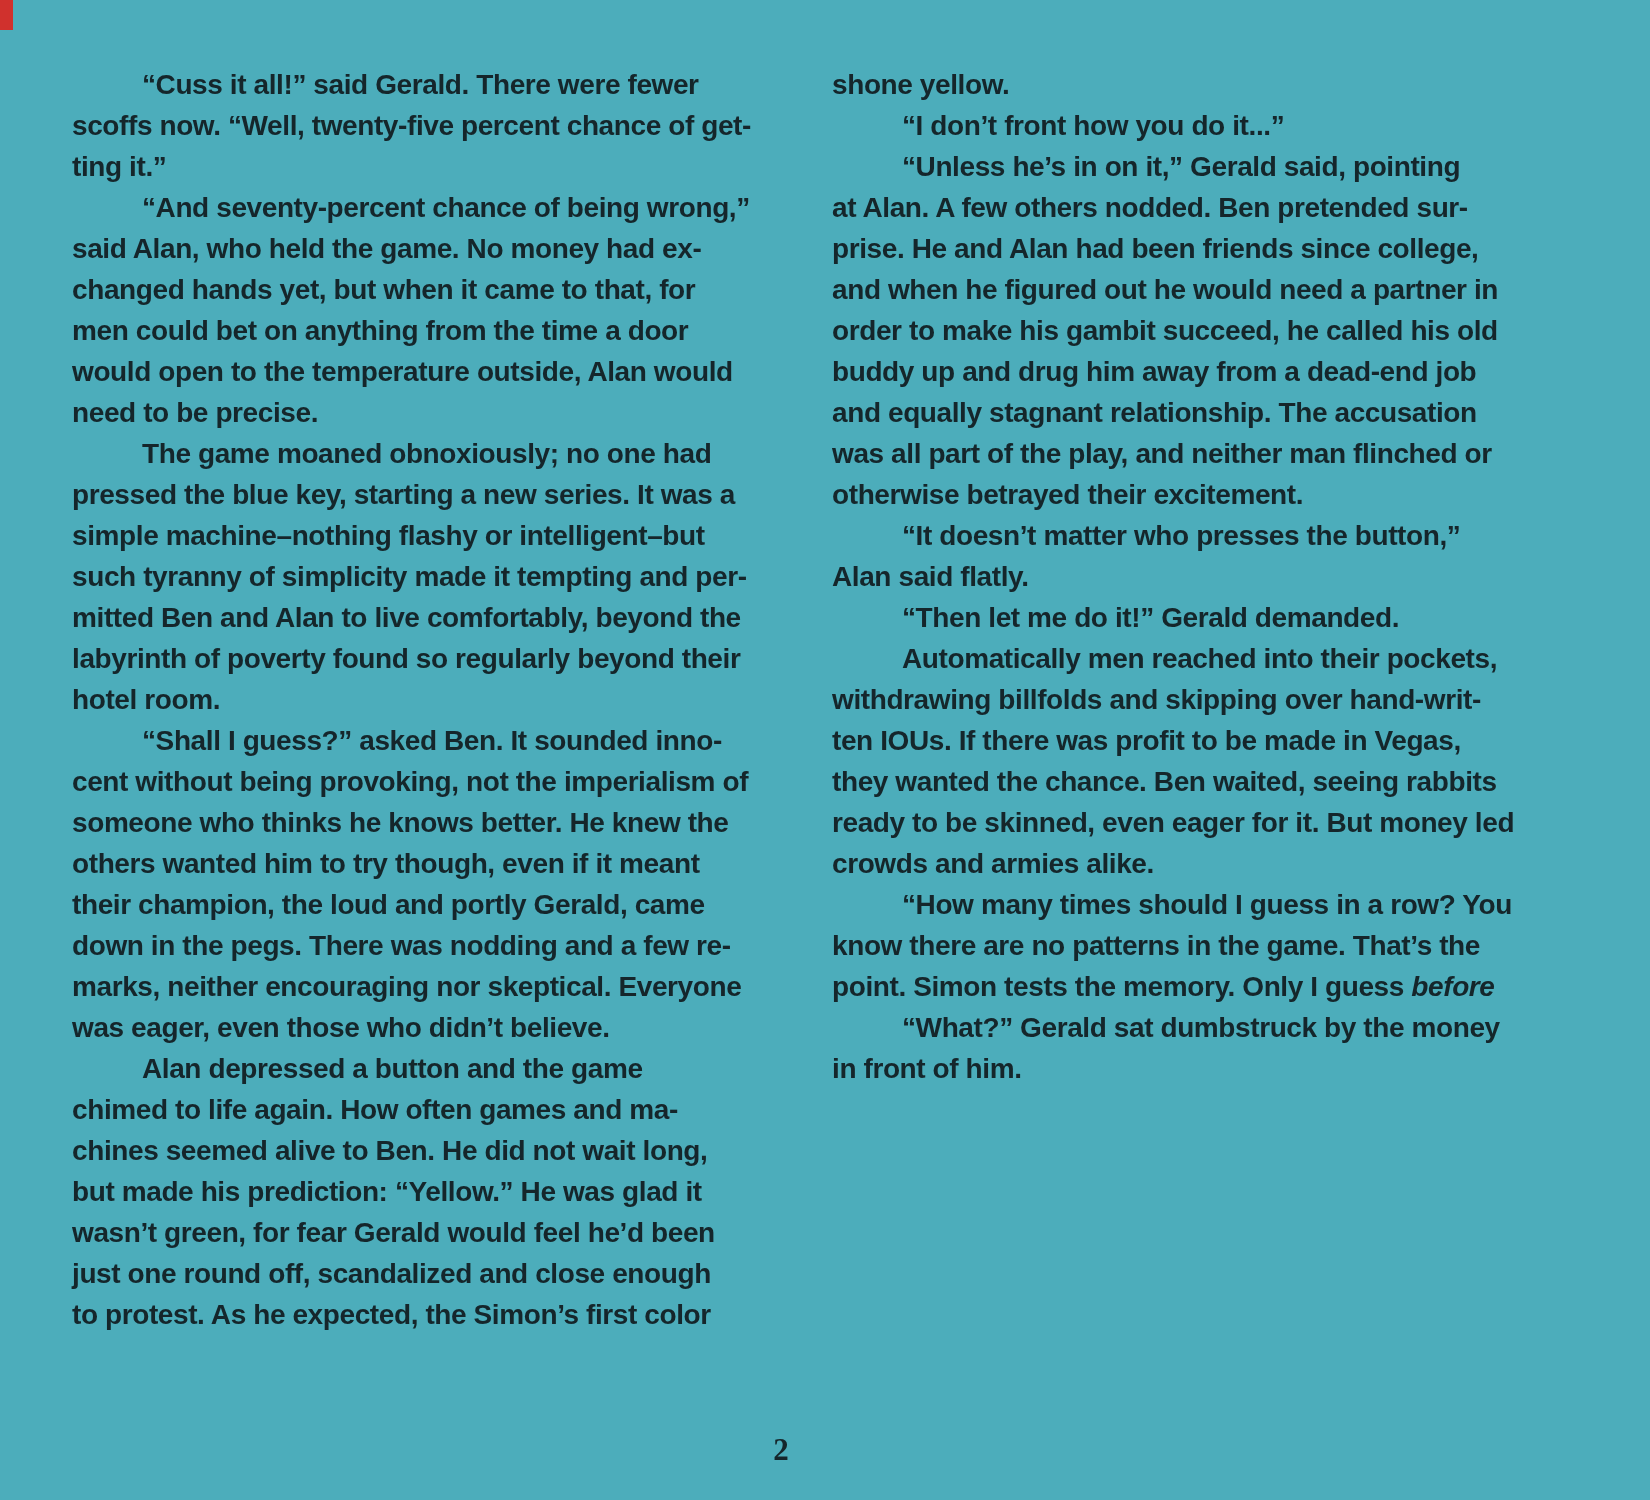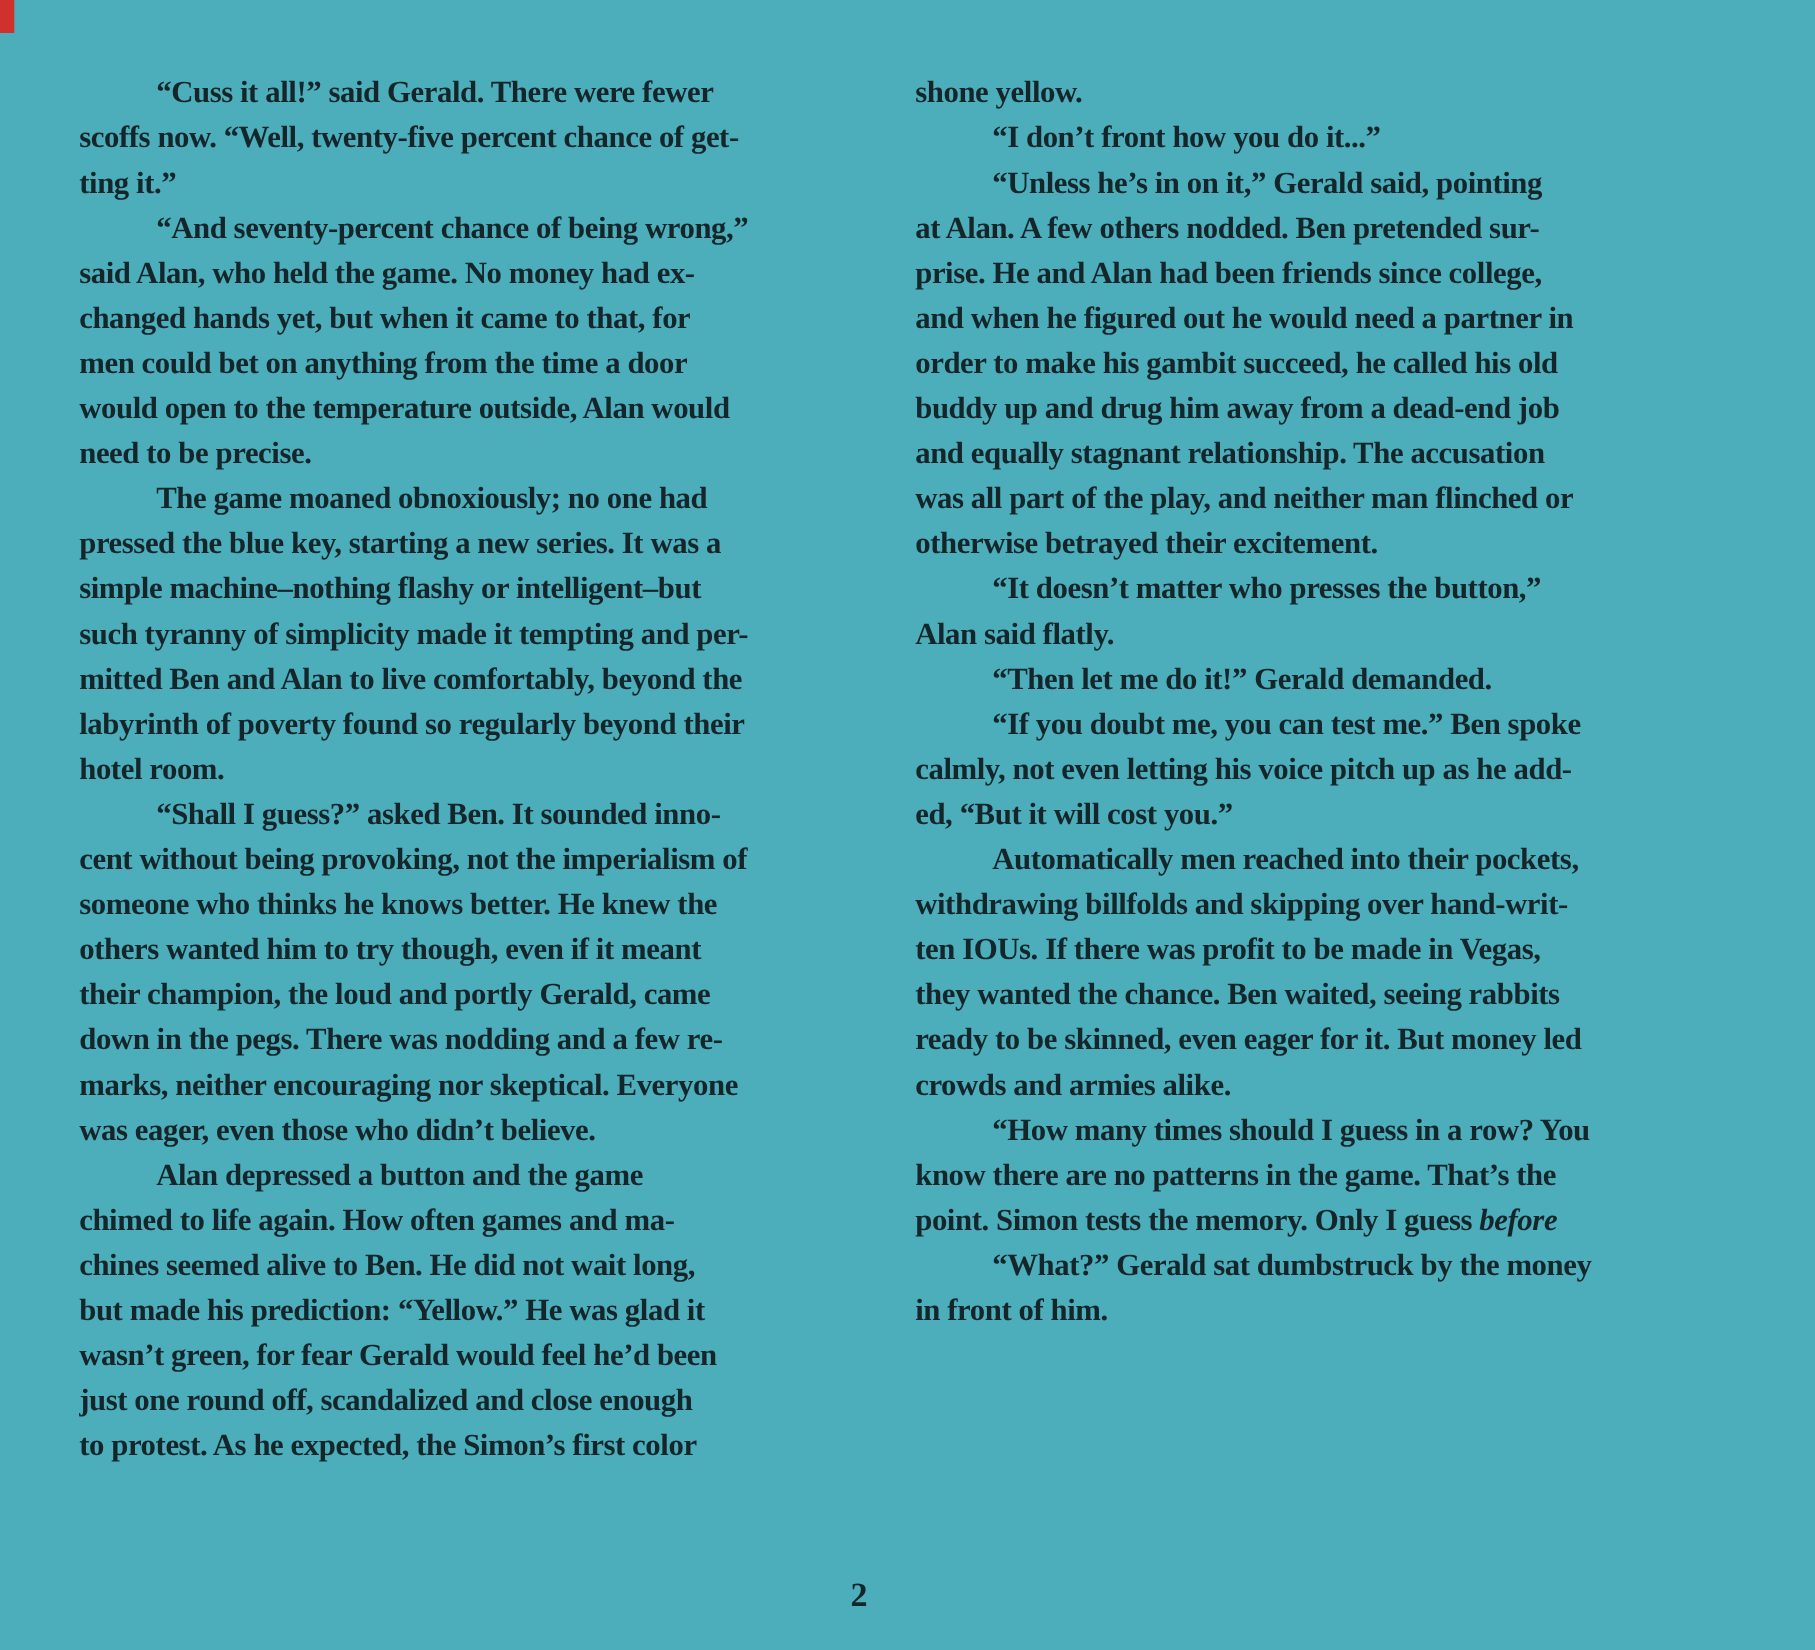--- a/index.html
+++ b/index.html
@@ -32,21 +32,20 @@
   .col-right { left: 832px; width: 750px; }
   p.para {
     margin: 0;
     padding: 0;
     font-size: 28px;
     line-height: 41px;
     font-weight: bold;
     letter-spacing: -0.4px;
     white-space: pre;          
     text-indent: 70px;         
-    font-family: Liberation Serif, serif;
   }
   p.para.noindent { text-indent: 0; }
   p.para i { font-style: italic; }
   .page-num {
     position: absolute;
     left: 72px;
     width: 1418px;
     top: 1432px;
     text-align: center;
     font-family: "Liberation Serif", serif;
@@ -100,23 +99,20 @@
 prise. He and Alan had been friends since college,
 and when he figured out he would need a partner in
 order to make his gambit succeed, he called his old
 buddy up and drug him away from a dead-end job
 and equally stagnant relationship. The accusation
 was all part of the play, and neither man flinched or
 otherwise betrayed their excitement.</p>
       <p class="para">“It doesn’t matter who presses the button,”
 Alan said flatly.</p>
       <p class="para">“Then let me do it!” Gerald demanded.</p>
-      <p class="para">“If you doubt me, you can test me.” Ben spoke
-calmly, not even letting his voice pitch up as he add-
-ed, “But it will cost you.”</p>
       <p class="para">Automatically men reached into their pockets,
 withdrawing billfolds and skipping over hand-writ-
 ten IOUs. If there was profit to be made in Vegas,
 they wanted the chance. Ben waited, seeing rabbits
 ready to be skinned, even eager for it. But money led
 crowds and armies alike.</p>
       <p class="para">“How many times should I guess in a row? You
 know there are no patterns in the game. That’s the
 point. Simon tests the memory. Only I guess <i>before</i></p>
       <p class="para">“What?” Gerald sat dumbstruck by the money

